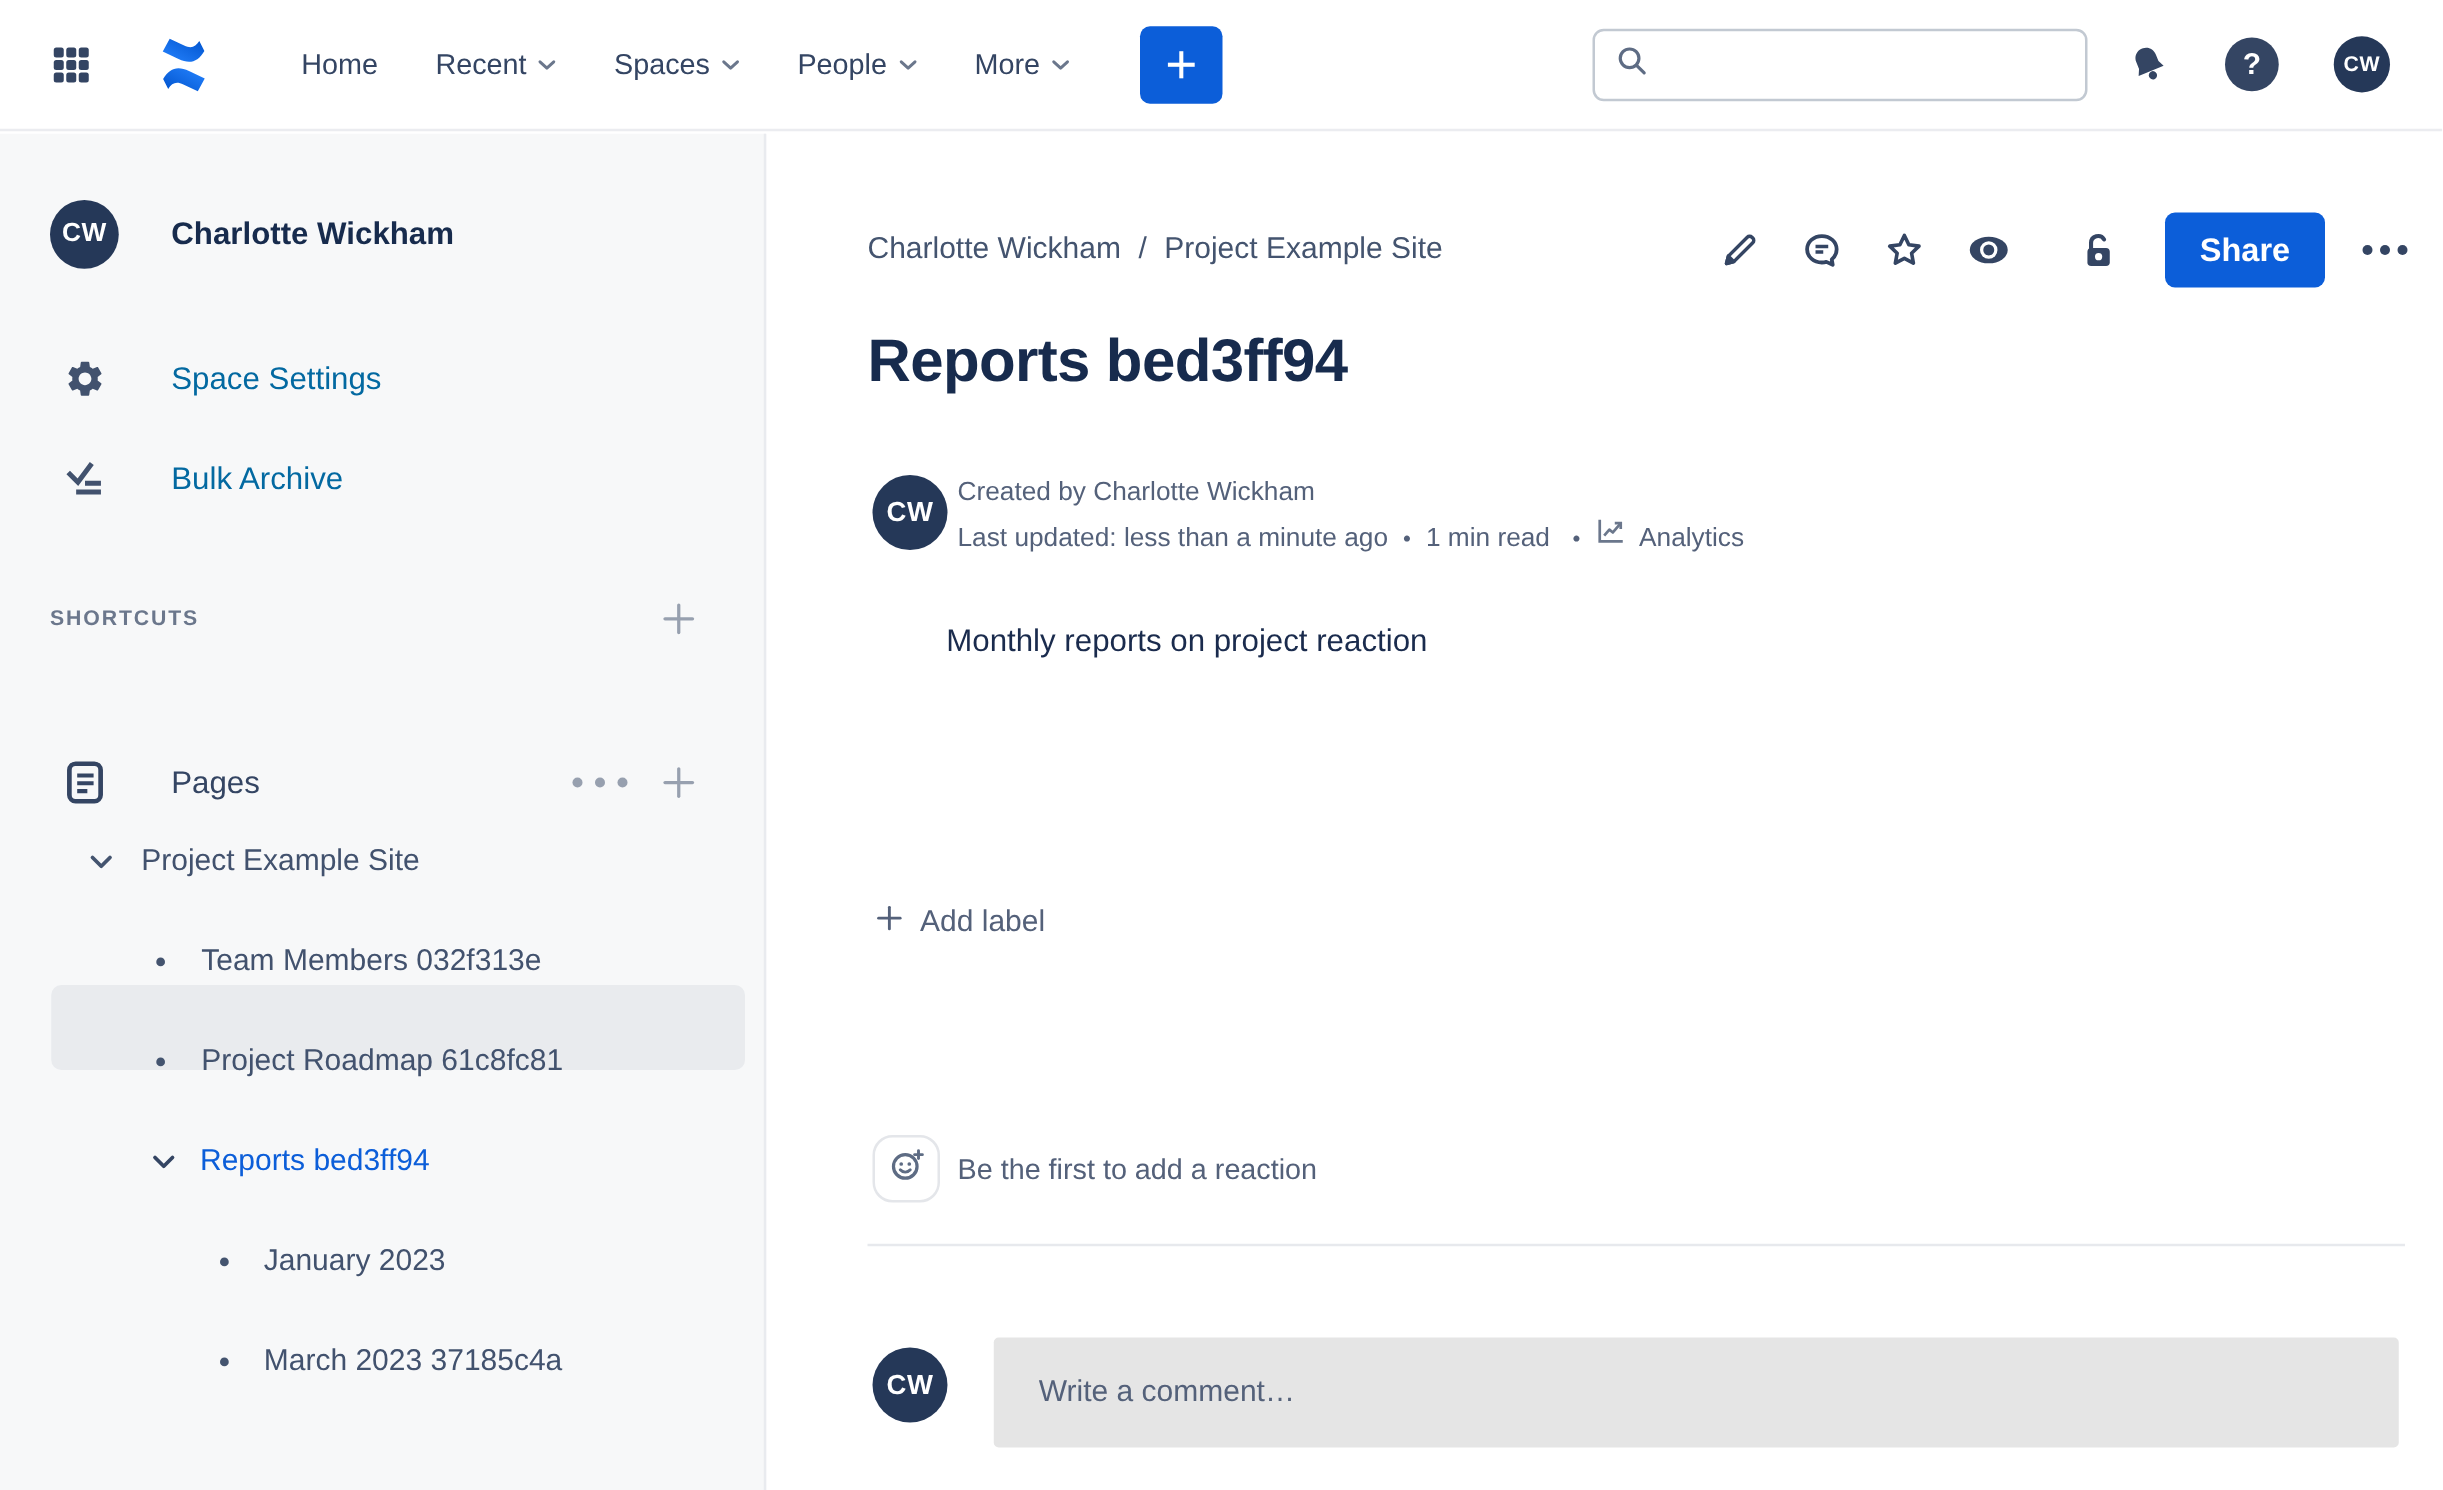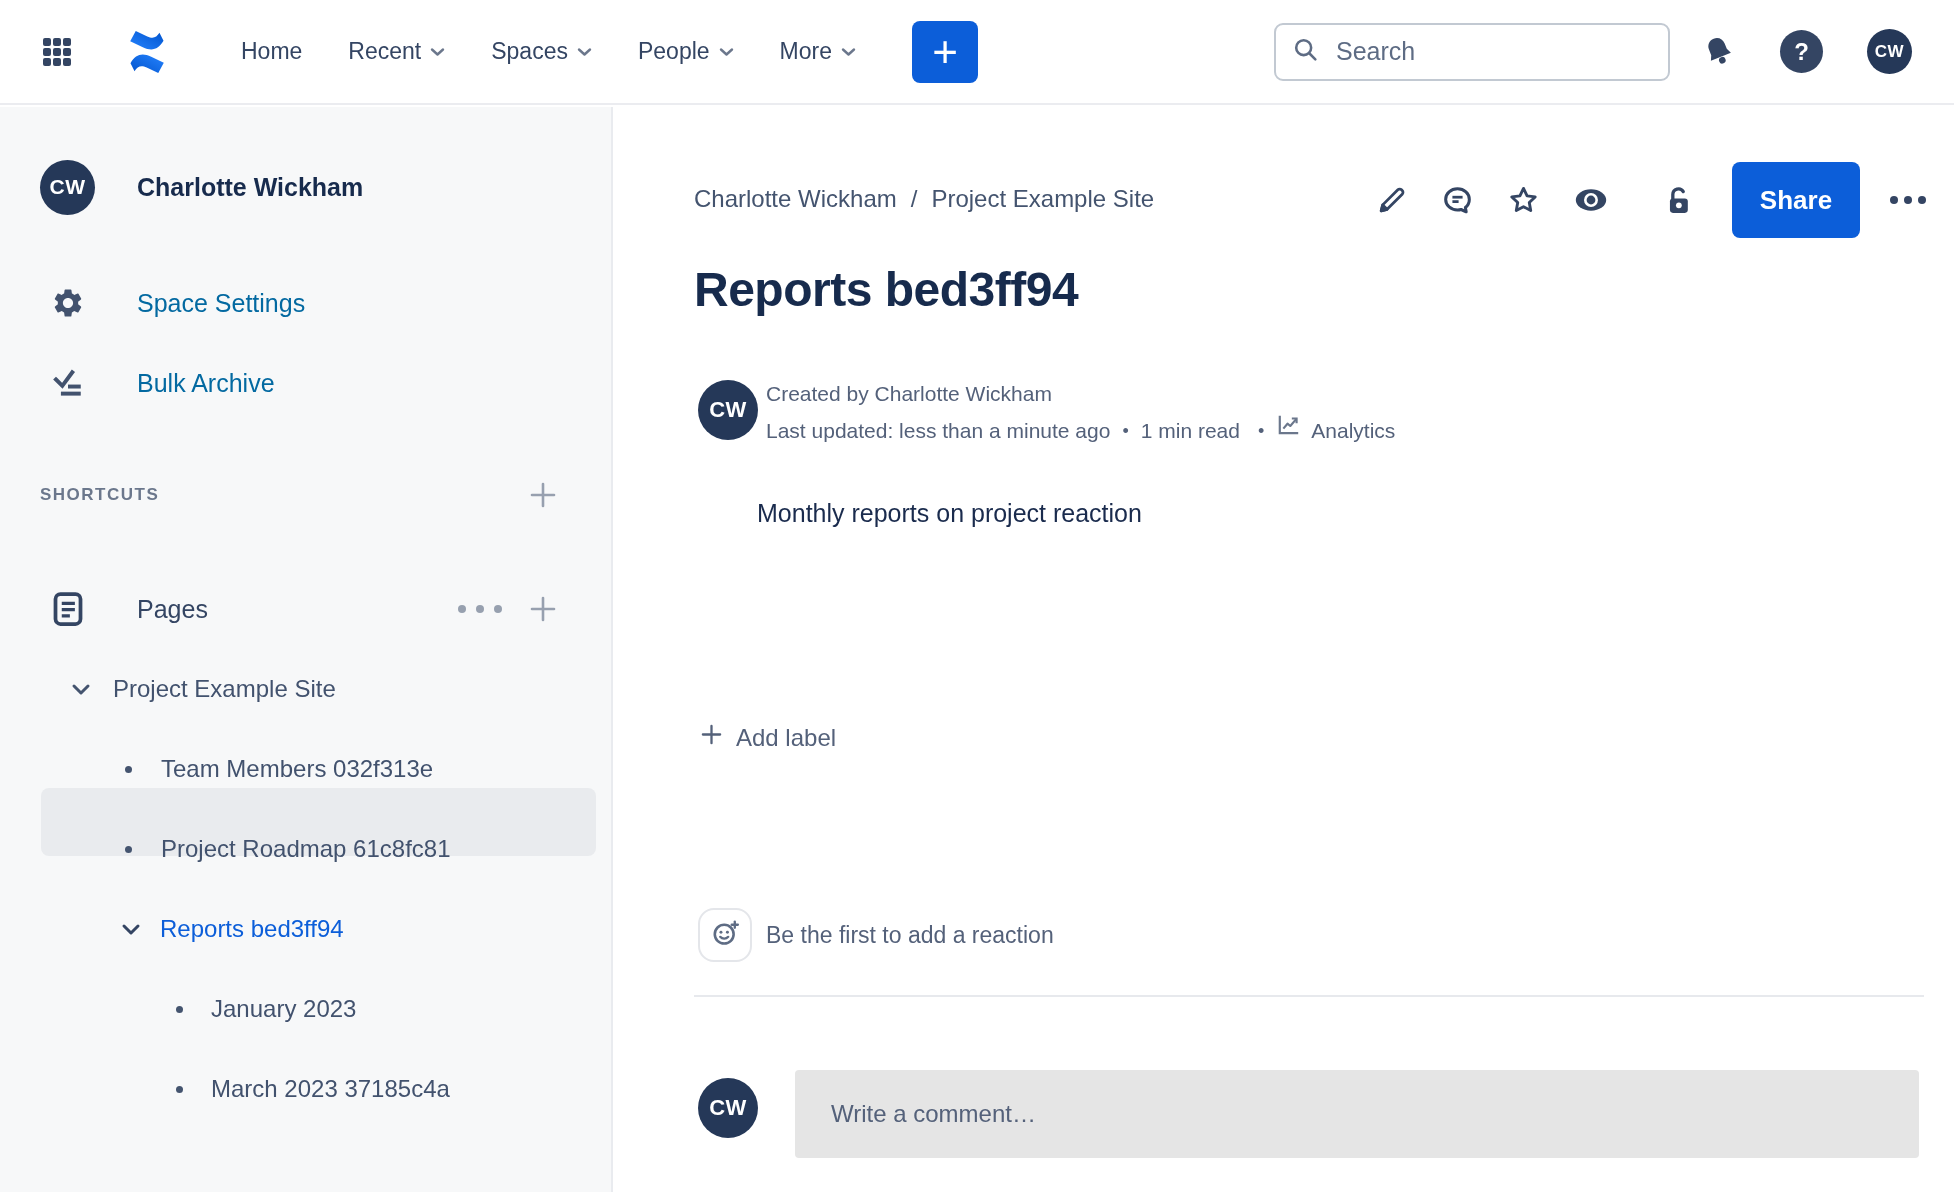--- a/index.html
+++ b/index.html
@@ -46,21 +46,21 @@
   .tree-chev{position:absolute;display:flex;align-items:center;cursor:pointer;}
   .sel-bg{position:absolute;left:41px;top:681px;width:555px;height:68px;background:#E9EBEE;border-radius:8px;}
   .sel-label{color:#0C5ED9;}
   
   .main{position:absolute;top:107px;left:615px;width:1339px;height:1085px;background:#fff;}
   .breadcrumb{position:absolute;left:79px;top:78px;font-size:24px;color:#44546F;display:flex;gap:14px;align-items:center;}
   .breadcrumb .crumb{cursor:pointer;}
   .actionbar{position:absolute;top:62px;right:28px;height:62px;display:flex;align-items:center;}
   .act-ic{display:flex;align-items:center;justify-content:center;margin-left:33px;cursor:pointer;}
   .act-lock{margin-left:52px;}
-  .share-btn{margin-left:38px;width:128px;height:76px;border-radius:8px;background:#0C5ED9;color:#fff;
+  .share-btn{margin-left:38px;width:128px;height:60px;border-radius:8px;background:#0C5ED9;color:#fff;
     font-size:26px;font-weight:700;display:flex;align-items:center;justify-content:center;cursor:pointer;
     font-family:"Liberation Sans",sans-serif;border:none;}
   .more-dots{margin-left:30px;display:flex;gap:6px;cursor:pointer;}
   .more-dots i{width:8px;height:8px;border-radius:50%;background:#344563;}
   .page-title{position:absolute;left:79px;top:155px;font-size:48px;font-weight:700;color:#172B4D;letter-spacing:-.5px;}
   .byline-avatar{position:absolute;left:83px;top:273px;}
   .byline{position:absolute;left:151px;top:269px;font-size:21px;color:#54617A;line-height:36px;}
   .byline .l2{display:flex;align-items:center;gap:12px;}
   .byline .dot{color:#54617A;font-size:18px;}
   .byline .analytics{display:flex;align-items:center;gap:9px;cursor:pointer;}
@@ -157,21 +157,20 @@
       <span>+</span>
     </div>
 
     <div class="search-wrap">
       <span>
         <svg width="28" height="28" viewBox="0 0 24 24">
             <circle cx="10" cy="10" r="6.4" fill="none" stroke="#5E6C84" stroke-width="2.2"></circle>
             <line x1="14.8" y1="14.8" x2="20" y2="20" stroke="#5E6C84" stroke-width="2.2" stroke-linecap="round"></line>
           </svg>
       </span>
-      <input type="text" placeholder="Search" style="">
     </div>
 
     <span class="nav-ic bell">
       <svg width="38" height="38" viewBox="0 0 24 24">
           <g transform="rotate(-22 12 12)" fill="#344563">
         <path d="M12 3 C8.9 3 6.7 5.3 6.7 8.4 v3.6 L5.2 15.2 h13.6 L17.3 12 V8.4 C17.3 5.3 15.1 3 12 3 z"></path>
         <circle cx="12" cy="17.6" r="2.1"></circle>
       </g>
         </svg>
     </span>
@@ -221,21 +220,21 @@
       <span class="icon-cell">
         <svg width="34" height="34" viewBox="0 0 24 24" fill="none" stroke="#42526E">
           <polyline points="3.5,9.5 8,14 15,4.5" stroke-width="2.8" stroke-linecap="square"></polyline>
           <line x1="12" y1="14.5" x2="21" y2="14.5" stroke-width="2.8"></line>
           <line x1="7" y1="19.5" x2="21" y2="19.5" stroke-width="2.8"></line>
         </svg>
       </span>
       <span class="slabel">Bulk Archive</span>
     </div>
 
-    <div class="srow" style="top:482px;">
+    <div class="srow" style="top:499px;">
       <span class="icon-cell">
         <svg width="40" height="40" viewBox="0 0 32 32" fill="none">
           <rect x="6" y="4" width="20" height="24" rx="4" stroke="#344563" stroke-width="3"></rect>
           <line x1="11" y1="11.5" x2="21.5" y2="11.5" stroke="#344563" stroke-width="2.6"></line>
           <line x1="11" y1="16.5" x2="21.5" y2="16.5" stroke="#344563" stroke-width="2.6"></line>
           <line x1="11" y1="21.5" x2="17.5" y2="21.5" stroke="#344563" stroke-width="2.6"></line>
         </svg>
       </span>
       <span class="slabel" style="color:#344563;">Pages</span>
       <span class="dots-h">

